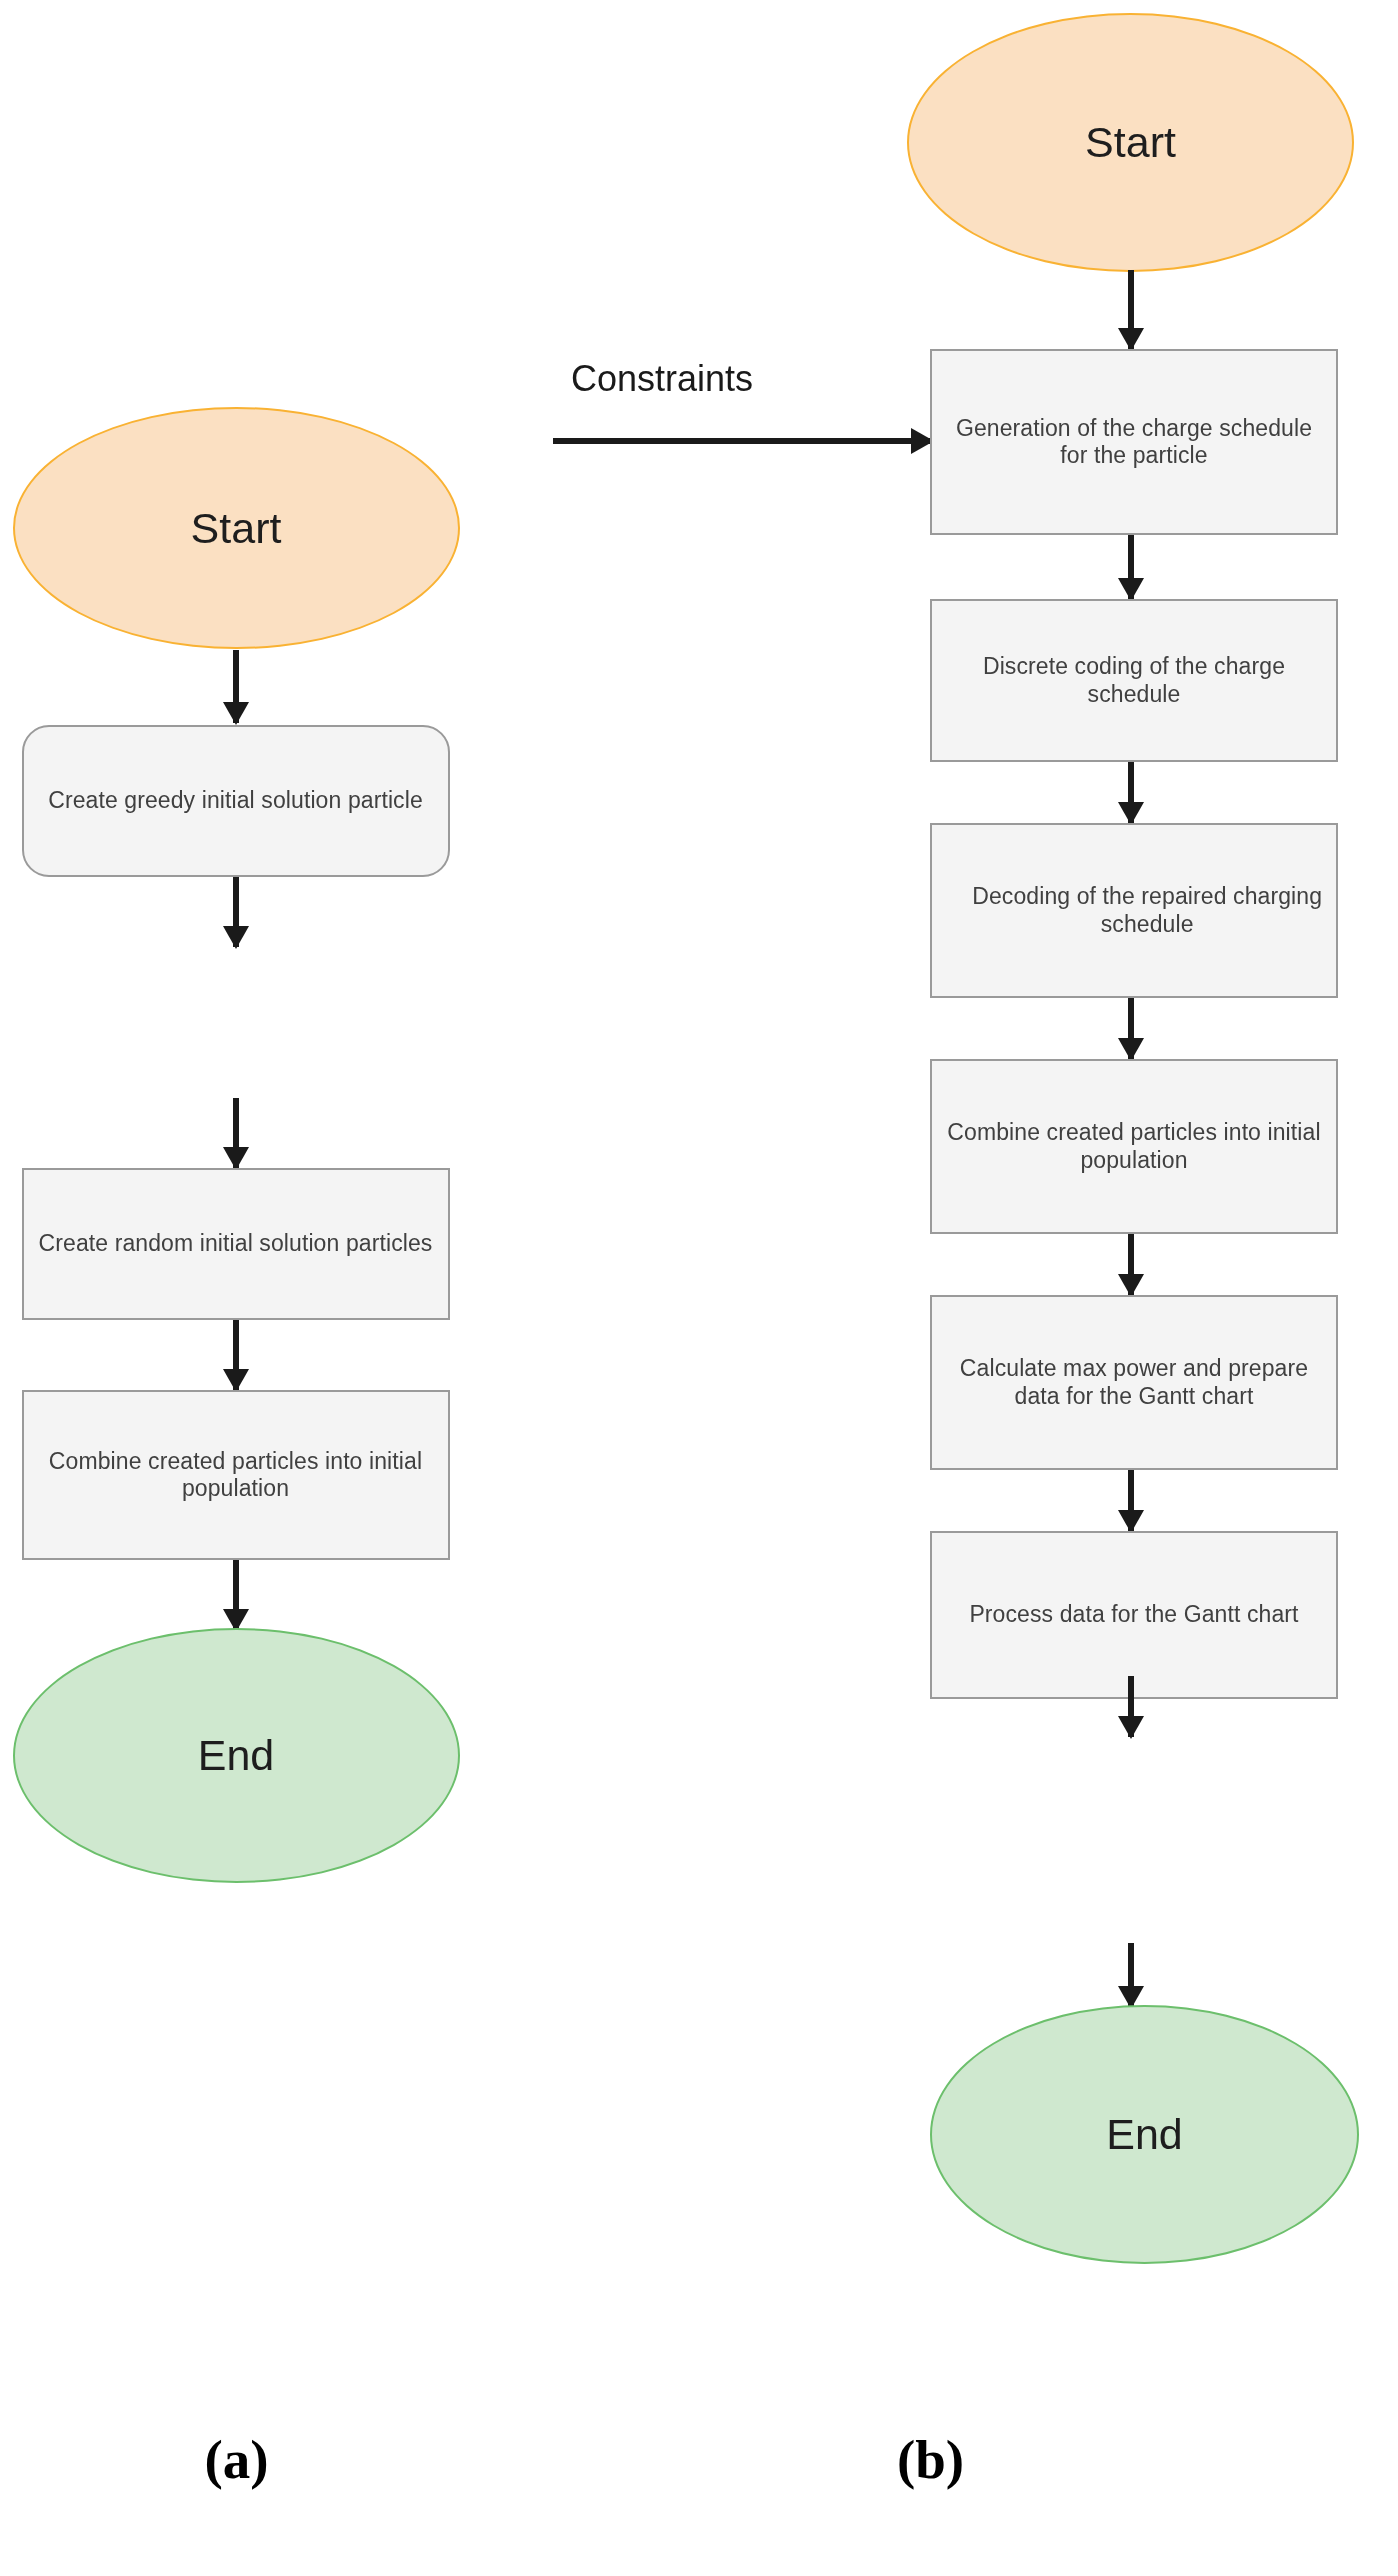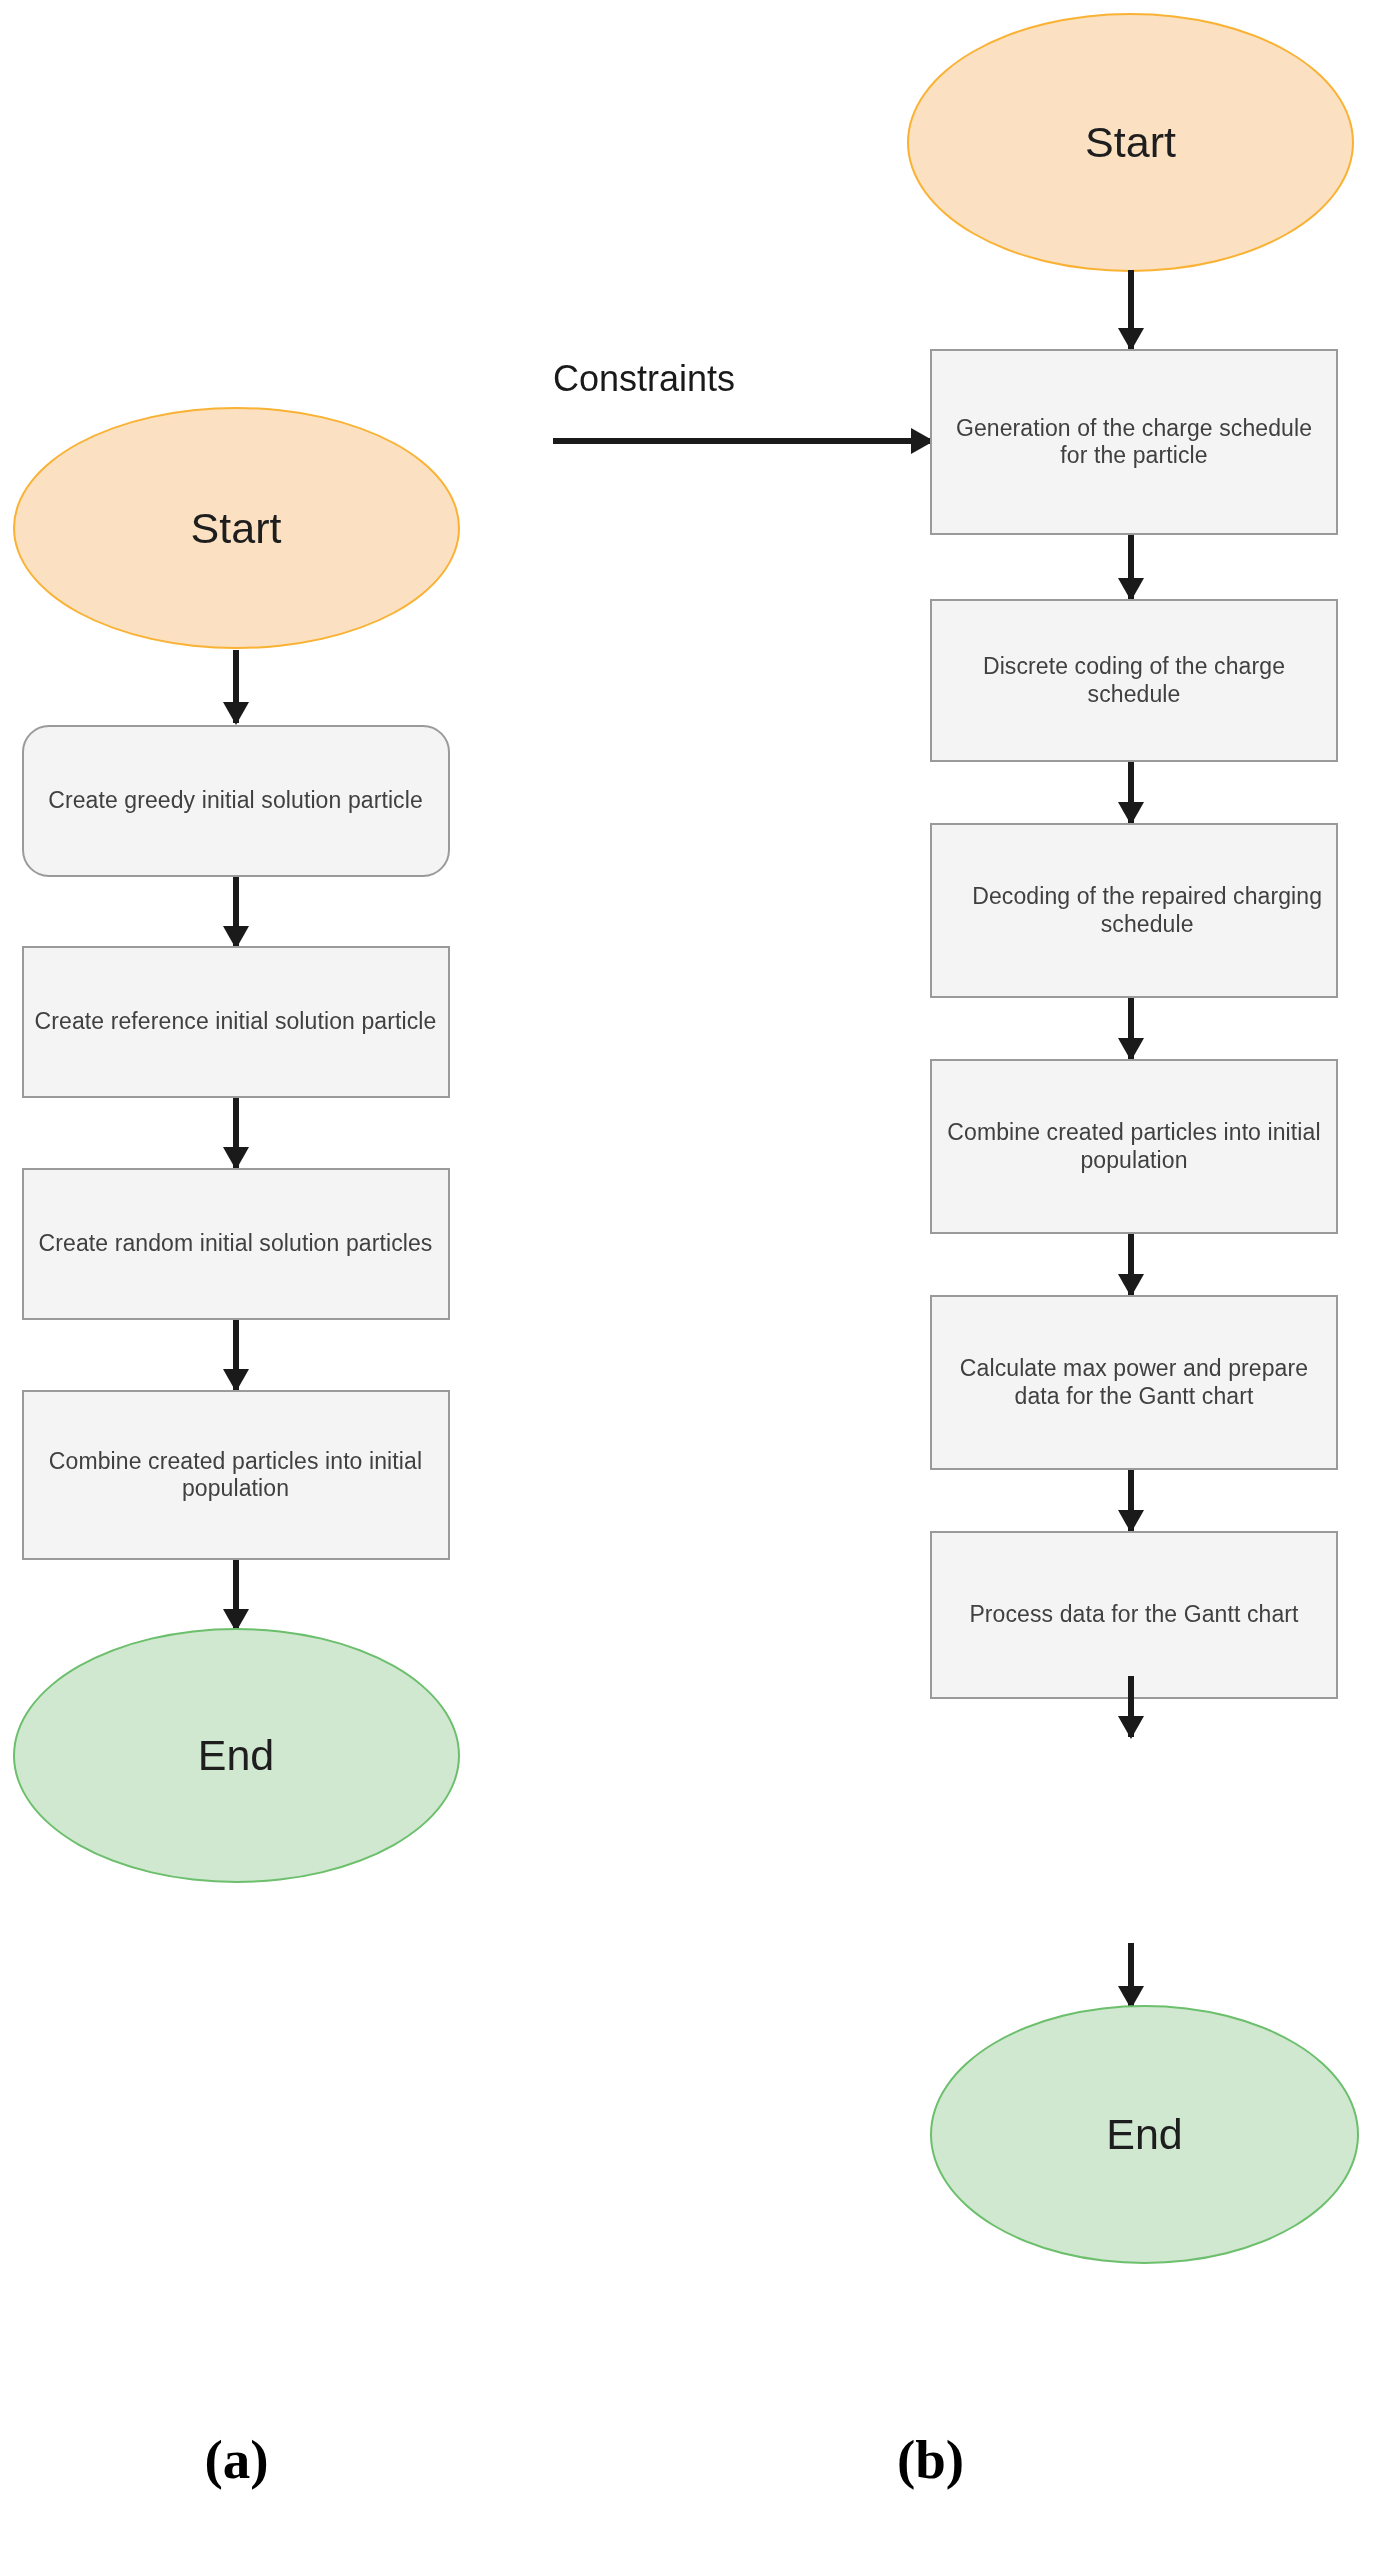--- a/index.html
+++ b/index.html
@@ -103,20 +103,21 @@
     border-bottom: 13.4px solid transparent;
     border-left: 23px solid #1a1a1a;
   }
 
   
   .edge-label {
     position: absolute;
     font-size: 36px;
     color: #1a1a1a;
     white-space: nowrap;
+    margin-left: 18px;
   }
 
   .panel-caption {
     position: absolute;
     font-family: "Liberation Serif", serif;
     font-weight: bold;
     font-size: 55px;
     color: #000000;
     white-space: nowrap;
     text-align: center;
@@ -138,23 +139,20 @@
 
   <div class="node process" style="left:21.5px; top:725px; width:428px; height:152px;border-radius:27px;">
     <span>Create greedy initial solution particle</span>
   </div>
 
   <div class="arrow-v" style="left:236px; top:877px; height:70px;">
     <div class="shaft"></div>
     <div class="head"></div>
   </div>
 
-  <div class="node process" style="left:21.5px; top:946px; width:428px; height:152px;">
-    <span>Create reference initial solution particle</span>
-  </div>
 
   <div class="arrow-v" style="left:236px; top:1098px; height:70px;">
     <div class="shaft"></div>
     <div class="head"></div>
   </div>
 
   <div class="node process" style="left:21.5px; top:1168px; width:428px; height:152px;">
     <span>Create random initial solution particles</span>
   </div>
 

